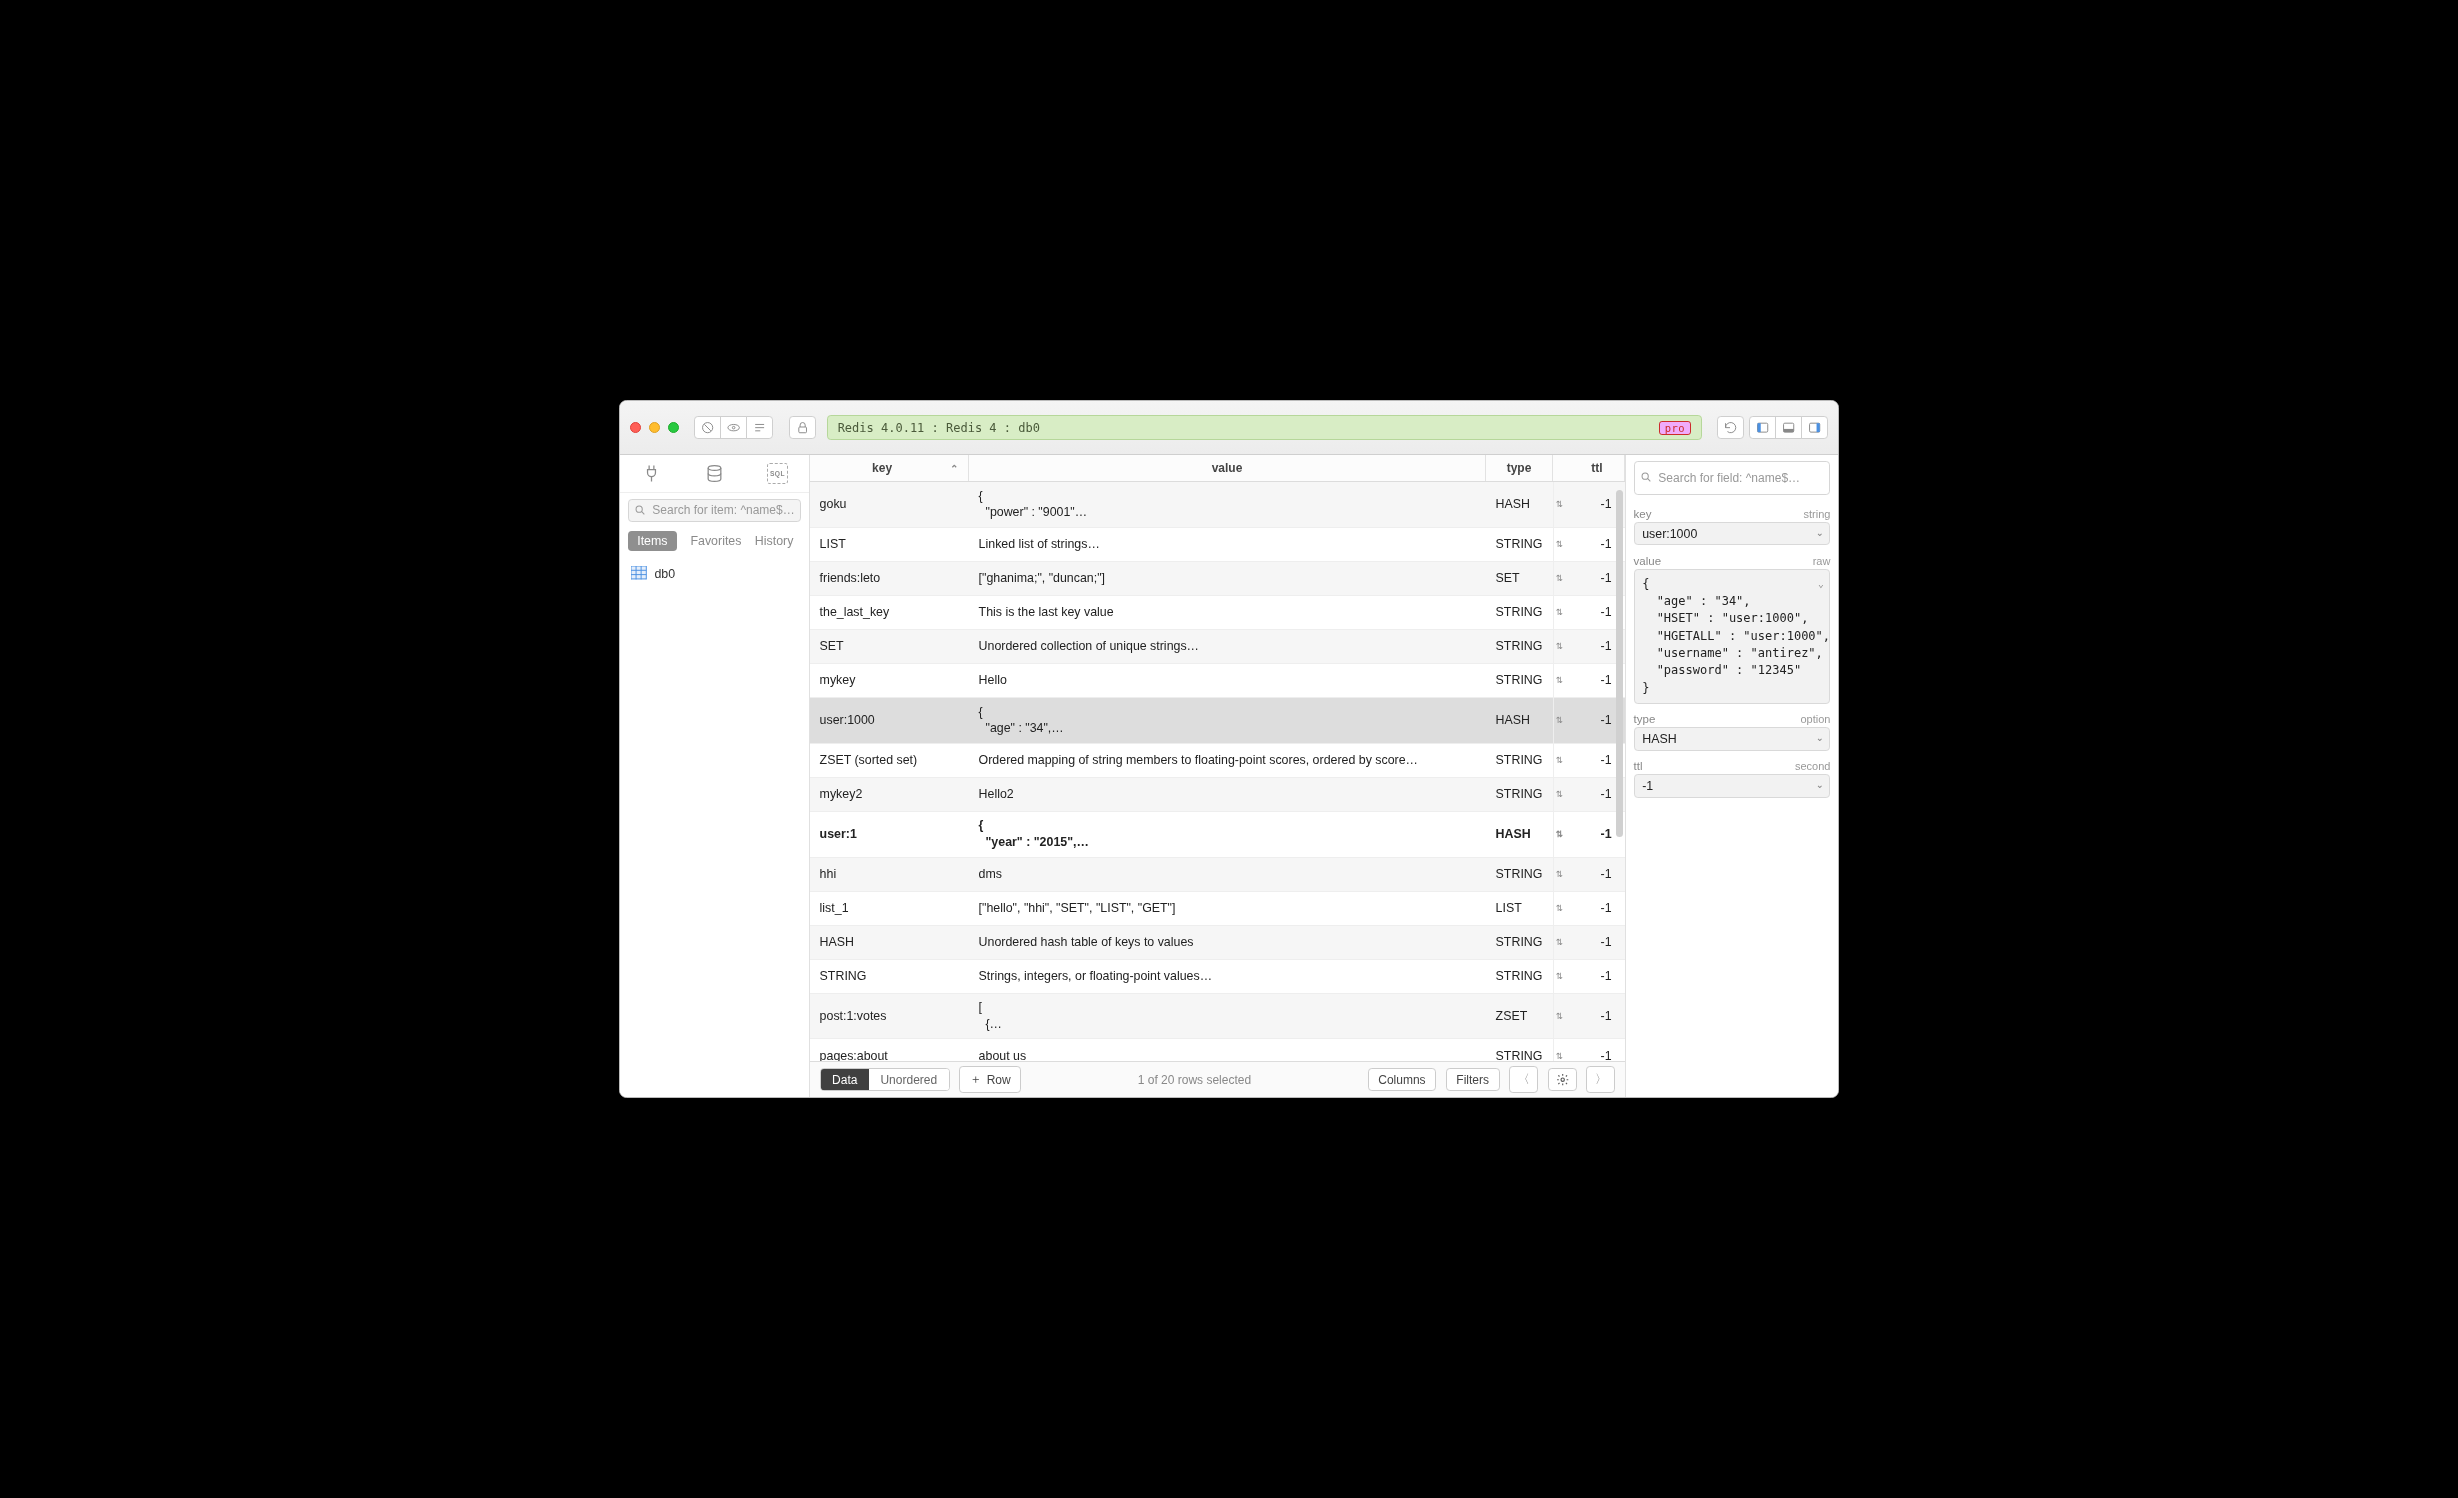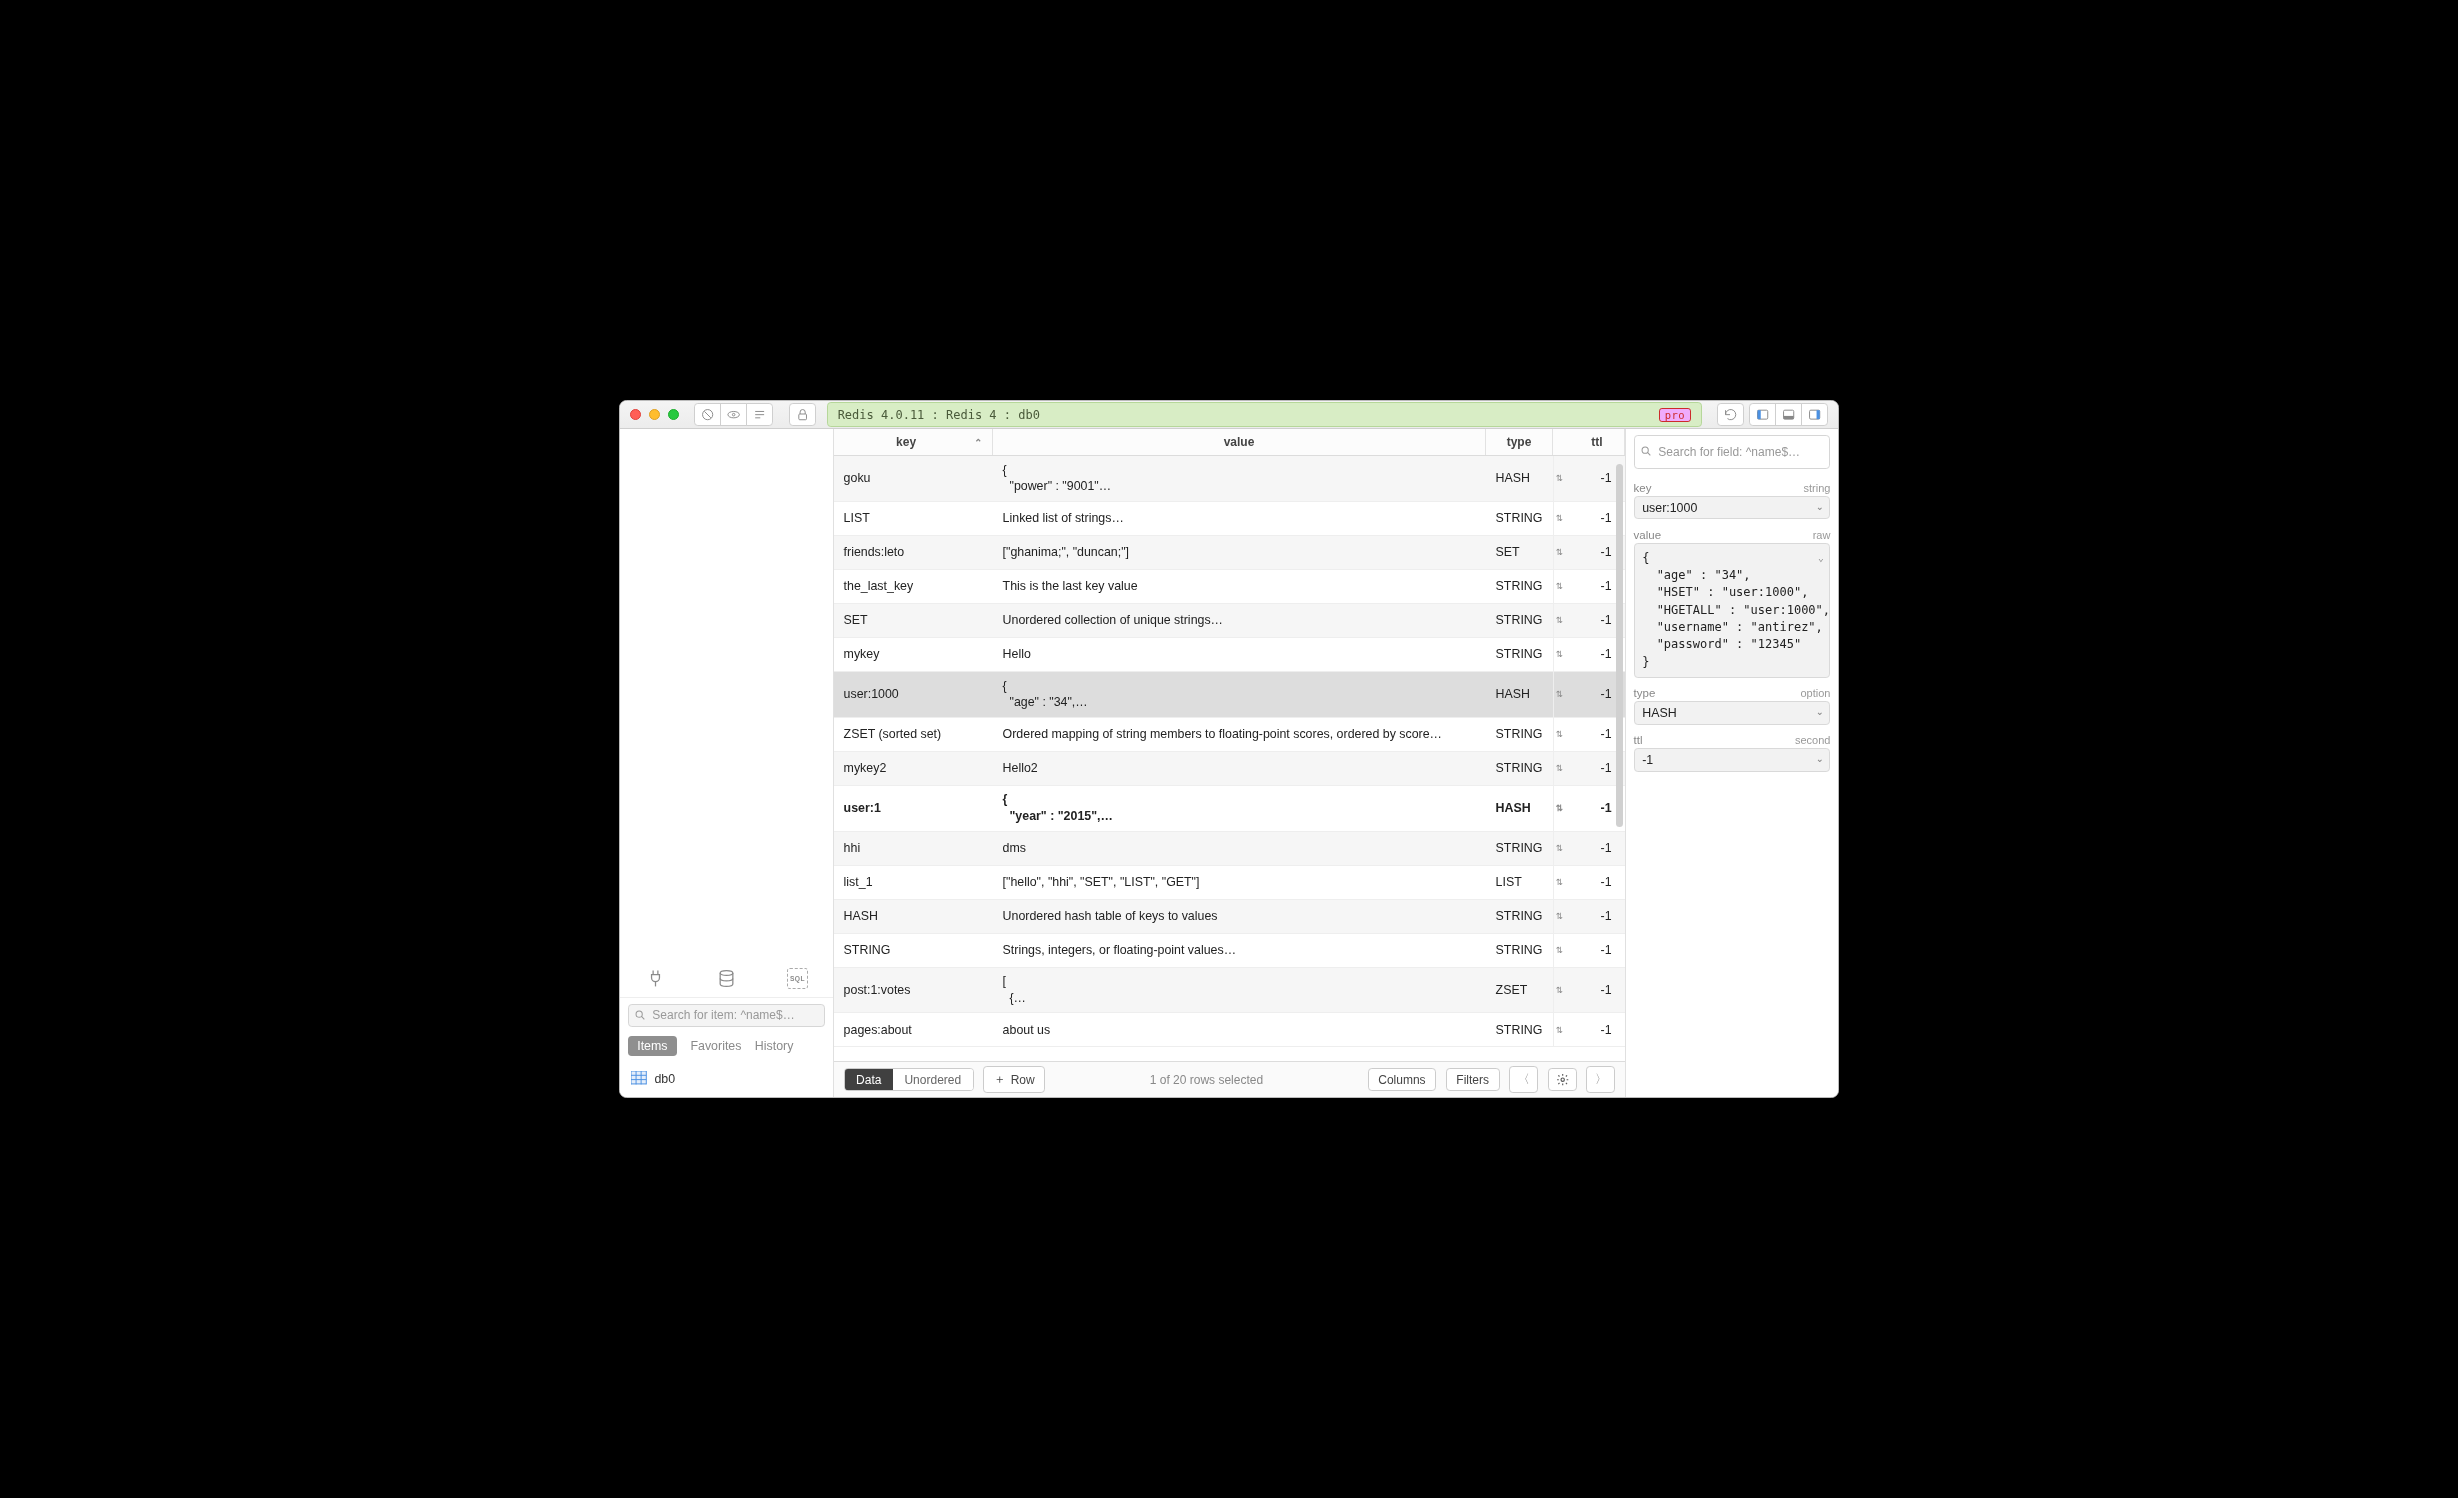--- a/index.html
+++ b/index.html
@@ -11,21 +11,21 @@
   background: #fff;
   border-radius: 7.6px;
   box-shadow: 0 19px 57px rgba(0,0,0,0.6);
   display: flex; flex-direction: column;
   overflow: hidden;
   border: 1px solid #bbb;
 }
 
 
 .titlebar {
-  height: 28px; background: linear-gradient(#f4f4f4,#ececec);
+  height: 54px; background: linear-gradient(#f4f4f4,#ececec);
   border-bottom: 1px solid #cfcfcf;
   display: flex; align-items: center; padding: 0 9.6px; gap: 7.6px;
 }
 .traffic { display: flex; gap: 7.6px; margin-right: 7.6px; }
 .traffic span { width: 11.5px; height: 11.5px; border-radius: 50%; display: block; }
 .tl-close{background:#ff5f57;border:1px solid #e14039}
 .tl-min{background:#ffbd2e;border:1px solid #dfa023}
 .tl-max{background:#28c940;border:1px solid #1dad2c}
 
 .tb-btn {
@@ -48,21 +48,21 @@
   justify-content: space-between;
 }
 .pro-badge { border:1px solid #cc2b2b; color:#cc2b2b; border-radius:2.9px; padding:0 4.8px; font-size:10.5px; background:#f0abfc; letter-spacing:0.5px; }
 .right-tb { display:flex; gap:5.7px; margin-left:7.6px; }
 .panel-icon { width:27px; height:23px; }
 
 
 .body { flex:1; display:flex; min-height:0; }
 
 
-.sidebar { width: 214px; border-right: 1px solid #e0e0e0; display:flex; flex-direction:column; background:#fff;justify-content:flex-end; }
+.sidebar { width: 190px; border-right: 1px solid #e0e0e0; display:flex; flex-direction:column; background:#fff; }
 .sb-icons { display:flex; justify-content:space-around; height:38px; align-items:center; border-bottom:1px solid #eee; }
 .sb-icons .ic { width:21px; height:21px; display:flex; align-items:center; justify-content:center; color:#8a8a8a; }
 .sb-icons .ic.sql { border:1px dashed #aaa; border-radius:2.9px; font-size:6.7px; font-weight:600; letter-spacing:0.5px; padding:1.9px 1.9px; color:#8a8a8a; }
 .sb-search { margin:5.7px 7.6px; }
 .sb-search .inp {
   width:100%; height:23px; border:1px solid #d6d6d6; border-radius:3.8px; background:#f4f4f4;
   display:flex; align-items:center; padding:0 5.7px; gap:5.7px; color:#999; font-size:12px;
 }
 .sb-tabs { display:flex; gap:13.4px; padding:3.8px 7.6px 5.7px; font-size:12.4px; color:#8a8a8a; align-items:center; }
 .sb-tabs .pill { background:#8f8f8f; color:#fff; border-radius:3.8px; padding:2.9px 9.6px; }

